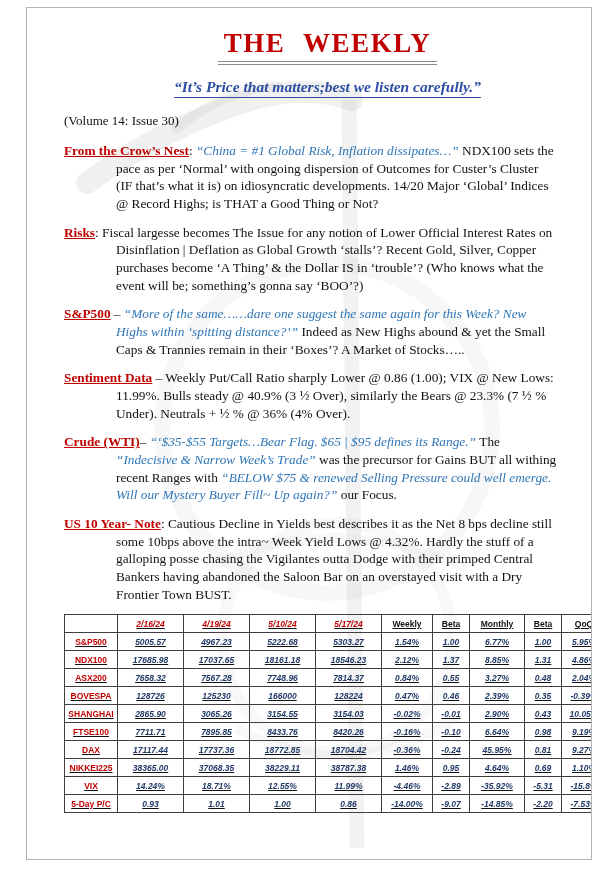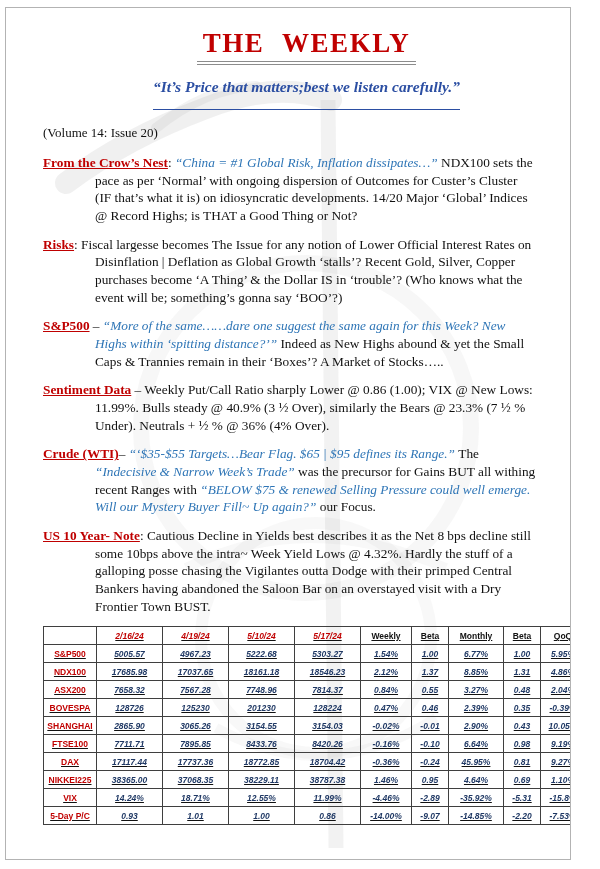--- a/index.html
+++ b/index.html
@@ -2,31 +2,31 @@
 <html style="--title-red: #C00000; --heading-red: #BF0000; --tagline-blue: #2B4EA2; --quote-blue: #2E75B6; --data-navy: #1F3864; --label-red: #C00000; --line-gray: #8C8C8C; --border-dark: #3F3F3F; --watermark-gray: #8A8A8A;"><head>
 <meta charset="utf-8">
 <style>
   :root{
     --title-red:#C00000; --heading-red:#BF0000; --tagline-blue:#2B4EA2;
     --quote-blue:#2E75B6; --data-navy:#1F3864; --label-red:#C00000;
     --line-gray:#8C8C8C; --border-dark:#3F3F3F; --watermark-gray:#8A8A8A;
   }
   html,body{margin:0;padding:0;background:#ffffff;}
   body{width:600px;height:869px;position:relative;font-family:"Liberation Serif","DejaVu Serif",serif;color:#111;}
-  .page{position:absolute;left:5px;top:7px;width:564px;height:851px;border:1px solid #b3b3b3;background:#fff;overflow:hidden;}
+  .page{position:absolute;left:26px;top:7px;width:564px;height:851px;border:1px solid #b3b3b3;background:#fff;overflow:hidden;}
   .watermark{position:absolute;left:0;top:0;width:564px;height:851px;pointer-events:none;}
   .content{position:relative;padding:16px 0 0 37px;}
 
   .title-wrap{text-align:center;margin:4px 0 0 0;}
   .doc-title{display:inline-block;font-size:27px;font-weight:bold;color:var(--title-red);
     letter-spacing:1.5px;word-spacing:10px;border-bottom:4px double var(--line-gray);padding:0 6px 2px 6px;}
 
   .tagline-wrap{text-align:center;margin-top:13px;}
   .tagline{display:inline-block;font-size:15.5px;font-weight:bold;font-style:italic;color:var(--tagline-blue);
-    border-bottom:1.5px solid var(--tagline-blue);padding-bottom:13px;}
+    border-bottom:1.5px solid var(--tagline-blue);padding-bottom:1px;}
 
   .report-row{display:flex;justify-content:space-between;align-items:baseline;margin:15px 34px 0 0;}
   .report-title{font-size:15.5px;font-weight:bold;border-bottom:1.8px solid #111;padding-bottom:1px;}
   .report-title sup{font-size:60%;}
   .volume{font-size:13px;}
 
   .sections{margin-top:13px;}
   p.section{margin:0 34px 11px 0;font-size:13.3px;line-height:1.33;padding-left:52px;text-indent:-52px;}
   .sec-heading{color:var(--heading-red);font-weight:bold;text-decoration:underline;}
   .seg-plain{color:#111;}
@@ -67,21 +67,21 @@
 
     <div class="title-wrap">
       <span class="doc-title">THE WEEKLY</span>
     </div>
 
     <div class="tagline-wrap">
       <span class="tagline">“It’s Price that matters;best we listen carefully.”</span>
     </div>
 
     <div class="report-row">
-      <div class="volume">(Volume 14: Issue 20)</div>
+      <div class="volume">(Volume 14: Issue 30)</div>
     </div>
 
     <div class="sections">
         <p class="section"><span class="sec-heading">From the Crow’s Nest</span><span class="seg-plain">: </span><span class="seg-quote">“China = #1 Global Risk, Inflation dissipates…” </span><span class="seg-plain">NDX100 sets the pace as per ‘Normal’ with ongoing dispersion of Outcomes for Custer’s Cluster (IF that’s what it is) on idiosyncratic developments. 14/20 Major ‘Global’ Indices @ Record Highs; is THAT a Good Thing or Not?</span></p>
         <p class="section"><span class="sec-heading">Risks</span><span class="seg-plain">: Fiscal largesse becomes The Issue for any notion of Lower Official Interest Rates on Disinflation | Deflation as Global Growth ‘stalls’? Recent Gold, Silver, Copper purchases become ‘A Thing’ &amp; the Dollar IS in ‘trouble’? (Who knows what the event will be; something’s gonna say ‘BOO’?)</span></p>
         <p class="section"><span class="sec-heading">S&amp;P500</span><span class="seg-plain"> – </span><span class="seg-quote">“More of the same……dare one suggest the same again for this Week? New Highs within ‘spitting distance?’” </span><span class="seg-plain">Indeed as New Highs abound &amp; yet the Small Caps &amp; Trannies remain in their ‘Boxes’? A Market of Stocks…..</span></p>
         <p class="section"><span class="sec-heading">Sentiment Data</span><span class="seg-plain"> – Weekly Put/Call Ratio sharply Lower @ 0.86 (1.00); VIX @ New Lows: 11.99%. Bulls steady @ 40.9% (3 ½ Over), similarly the Bears @ 23.3% (7 ½ % Under). Neutrals + ½ % @ 36% (4% Over).</span></p>
         <p class="section"><span class="sec-heading">Crude (WTI)</span><span class="seg-plain">– </span><span class="seg-quote">“‘$35-$55 Targets…Bear Flag. $65 | $95 defines its Range.” </span><span class="seg-plain">The </span><span class="seg-quote">“Indecisive &amp; Narrow Week’s Trade” </span><span class="seg-plain">was the precursor for Gains BUT all withing recent Ranges with </span><span class="seg-quote">“BELOW $75 &amp; renewed Selling Pressure could well emerge. Will our Mystery Buyer Fill~ Up again?” </span><span class="seg-plain">our Focus.</span></p>
         <p class="section"><span class="sec-heading">US 10 Year- Note</span><span class="seg-plain">: Cautious Decline in Yields best describes it as the Net 8 bps decline still some 10bps above the intra~ Week Yield Lows @ 4.32%. Hardly the stuff of a galloping posse chasing the Vigilantes outta Dodge with their primped Central Bankers having abandoned the Saloon Bar on an overstayed visit with a Dry Frontier Town BUST.</span></p>
       </div>
@@ -136,21 +136,21 @@
             <td class="cell">0.84%</td>
             <td class="cell">0.55</td>
             <td class="cell">3.27%</td>
             <td class="cell">0.48</td>
             <td class="cell">2.04%</td>
           </tr>
           <tr>
             <td class="row-label">BOVESPA</td>
             <td class="cell">128726</td>
             <td class="cell">125230</td>
-            <td class="cell">201230</td>
+            <td class="cell">166000</td>
             <td class="cell">128224</td>
             <td class="cell">0.47%</td>
             <td class="cell">0.46</td>
             <td class="cell">2.39%</td>
             <td class="cell">0.35</td>
             <td class="cell">-0.39%</td>
           </tr>
           <tr>
             <td class="row-label">SHANGHAI</td>
             <td class="cell">2865.90</td>

